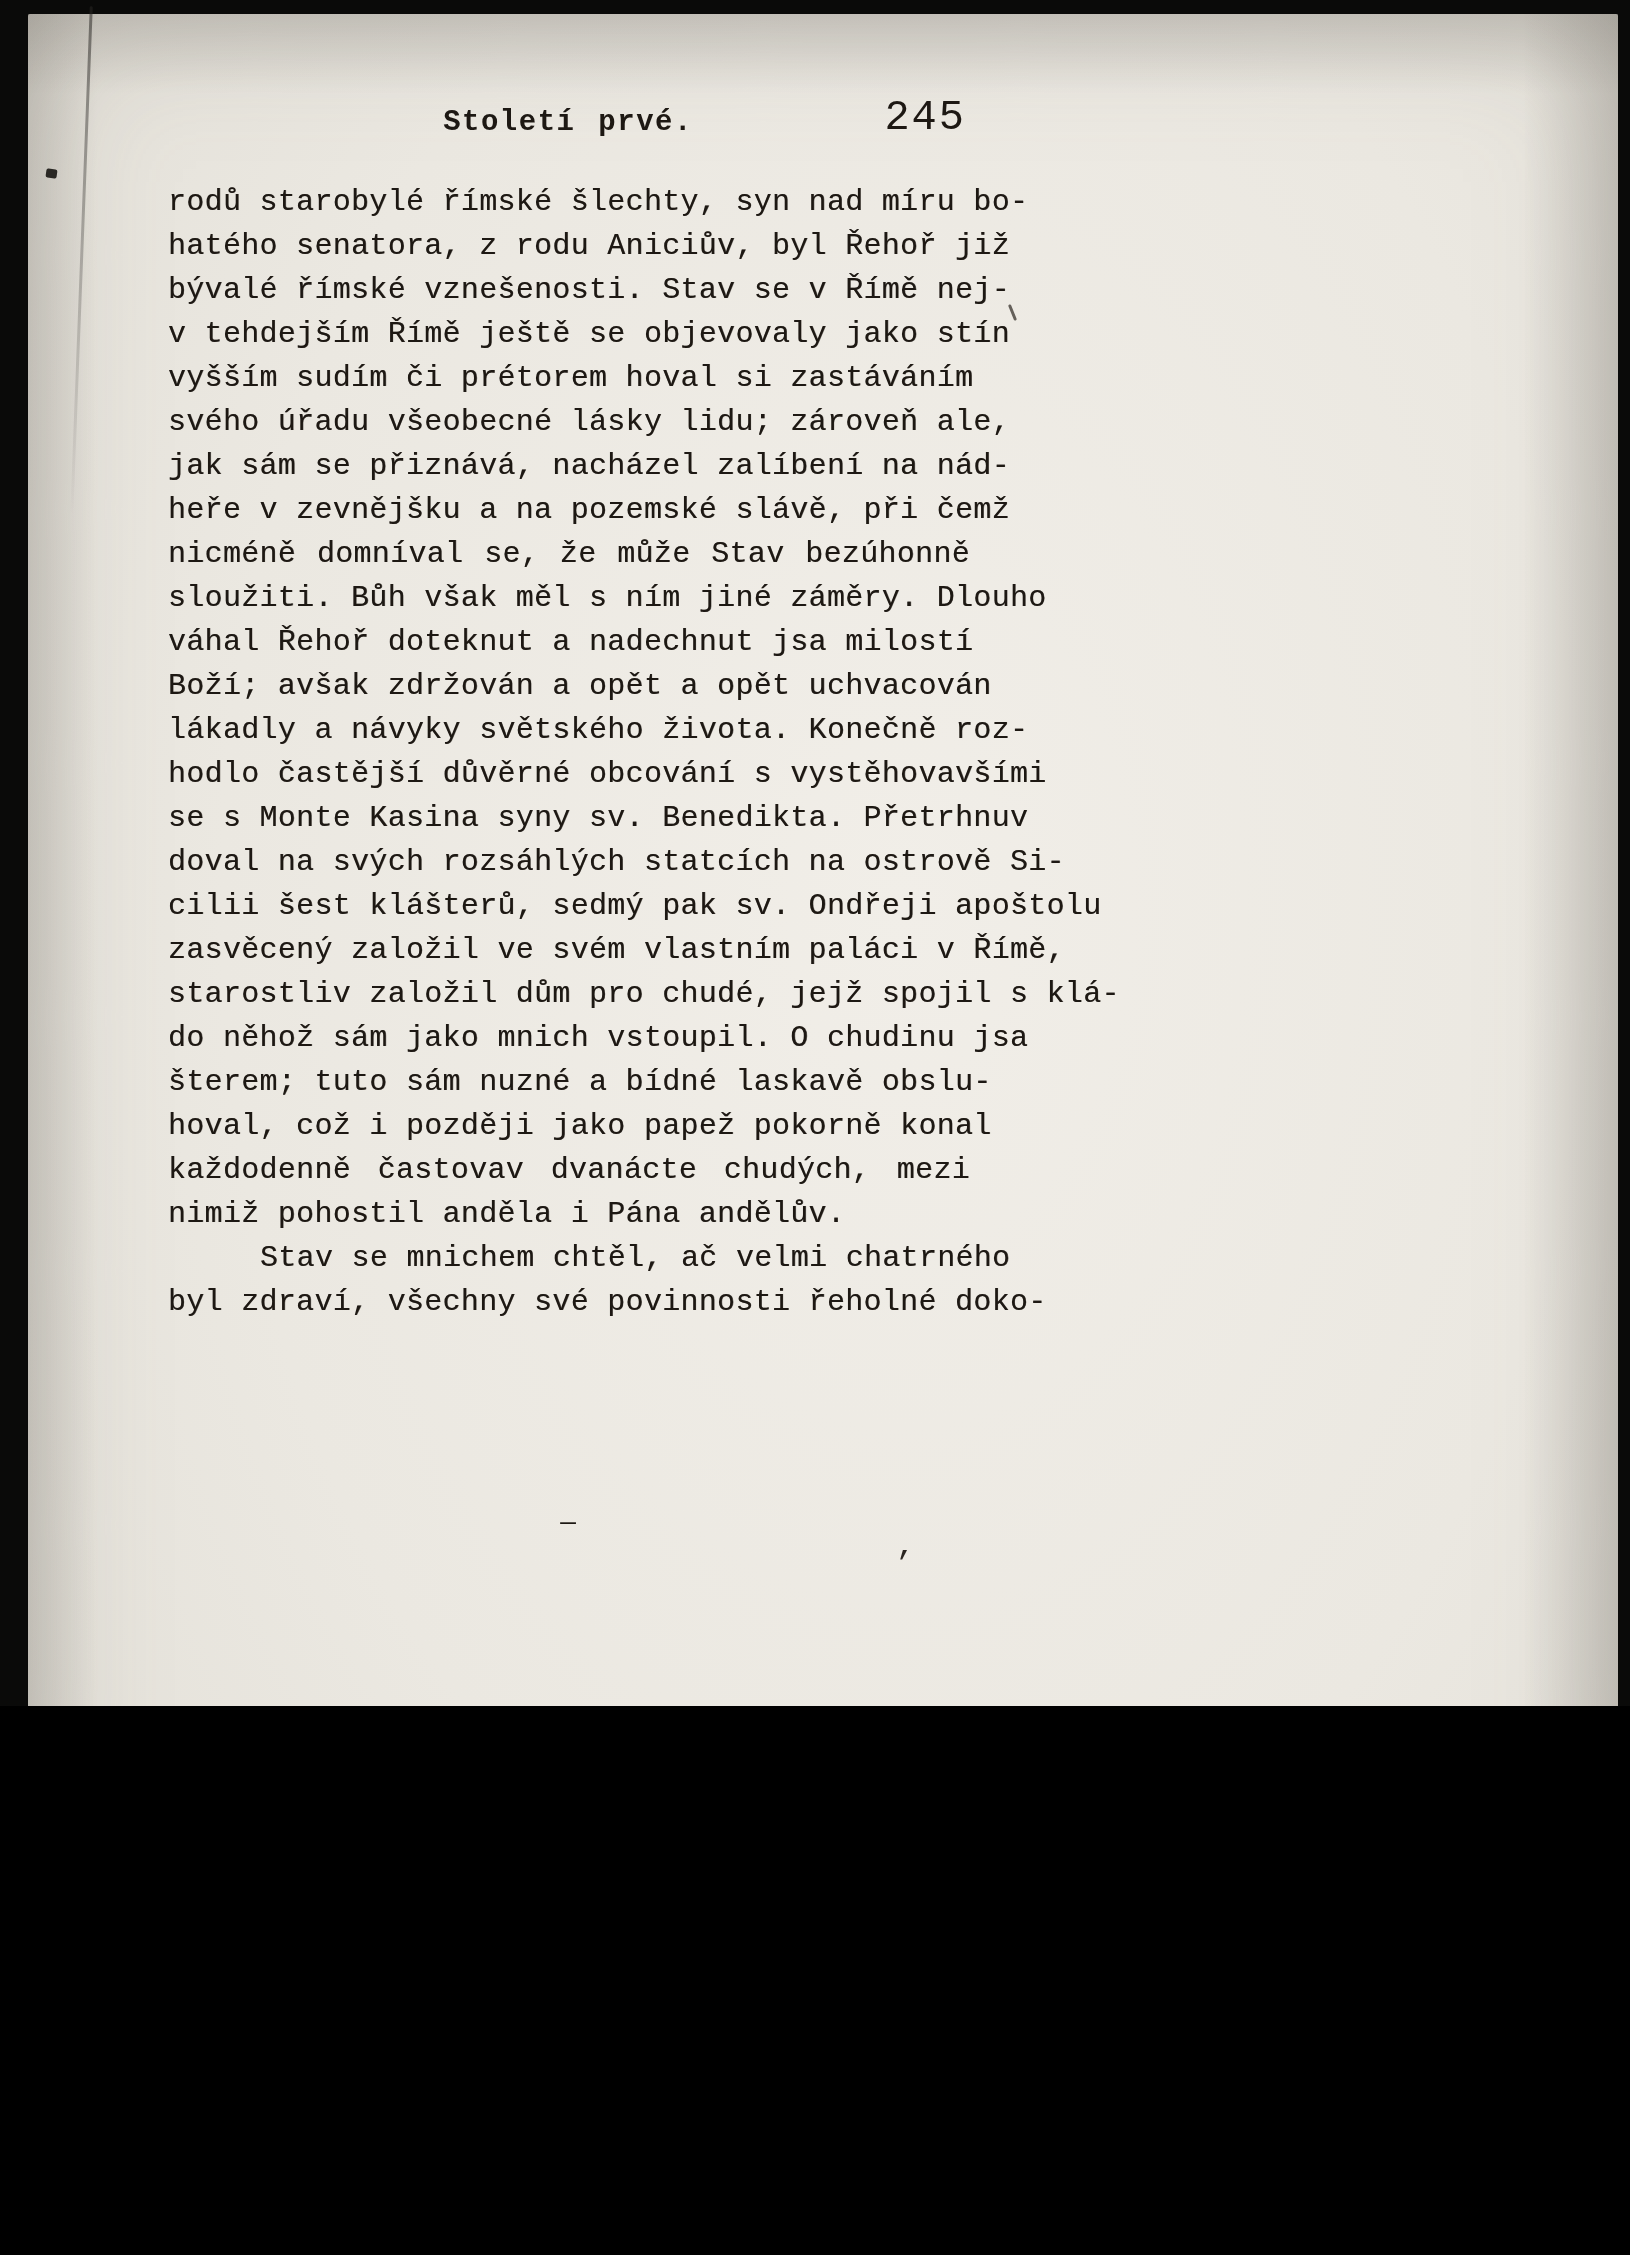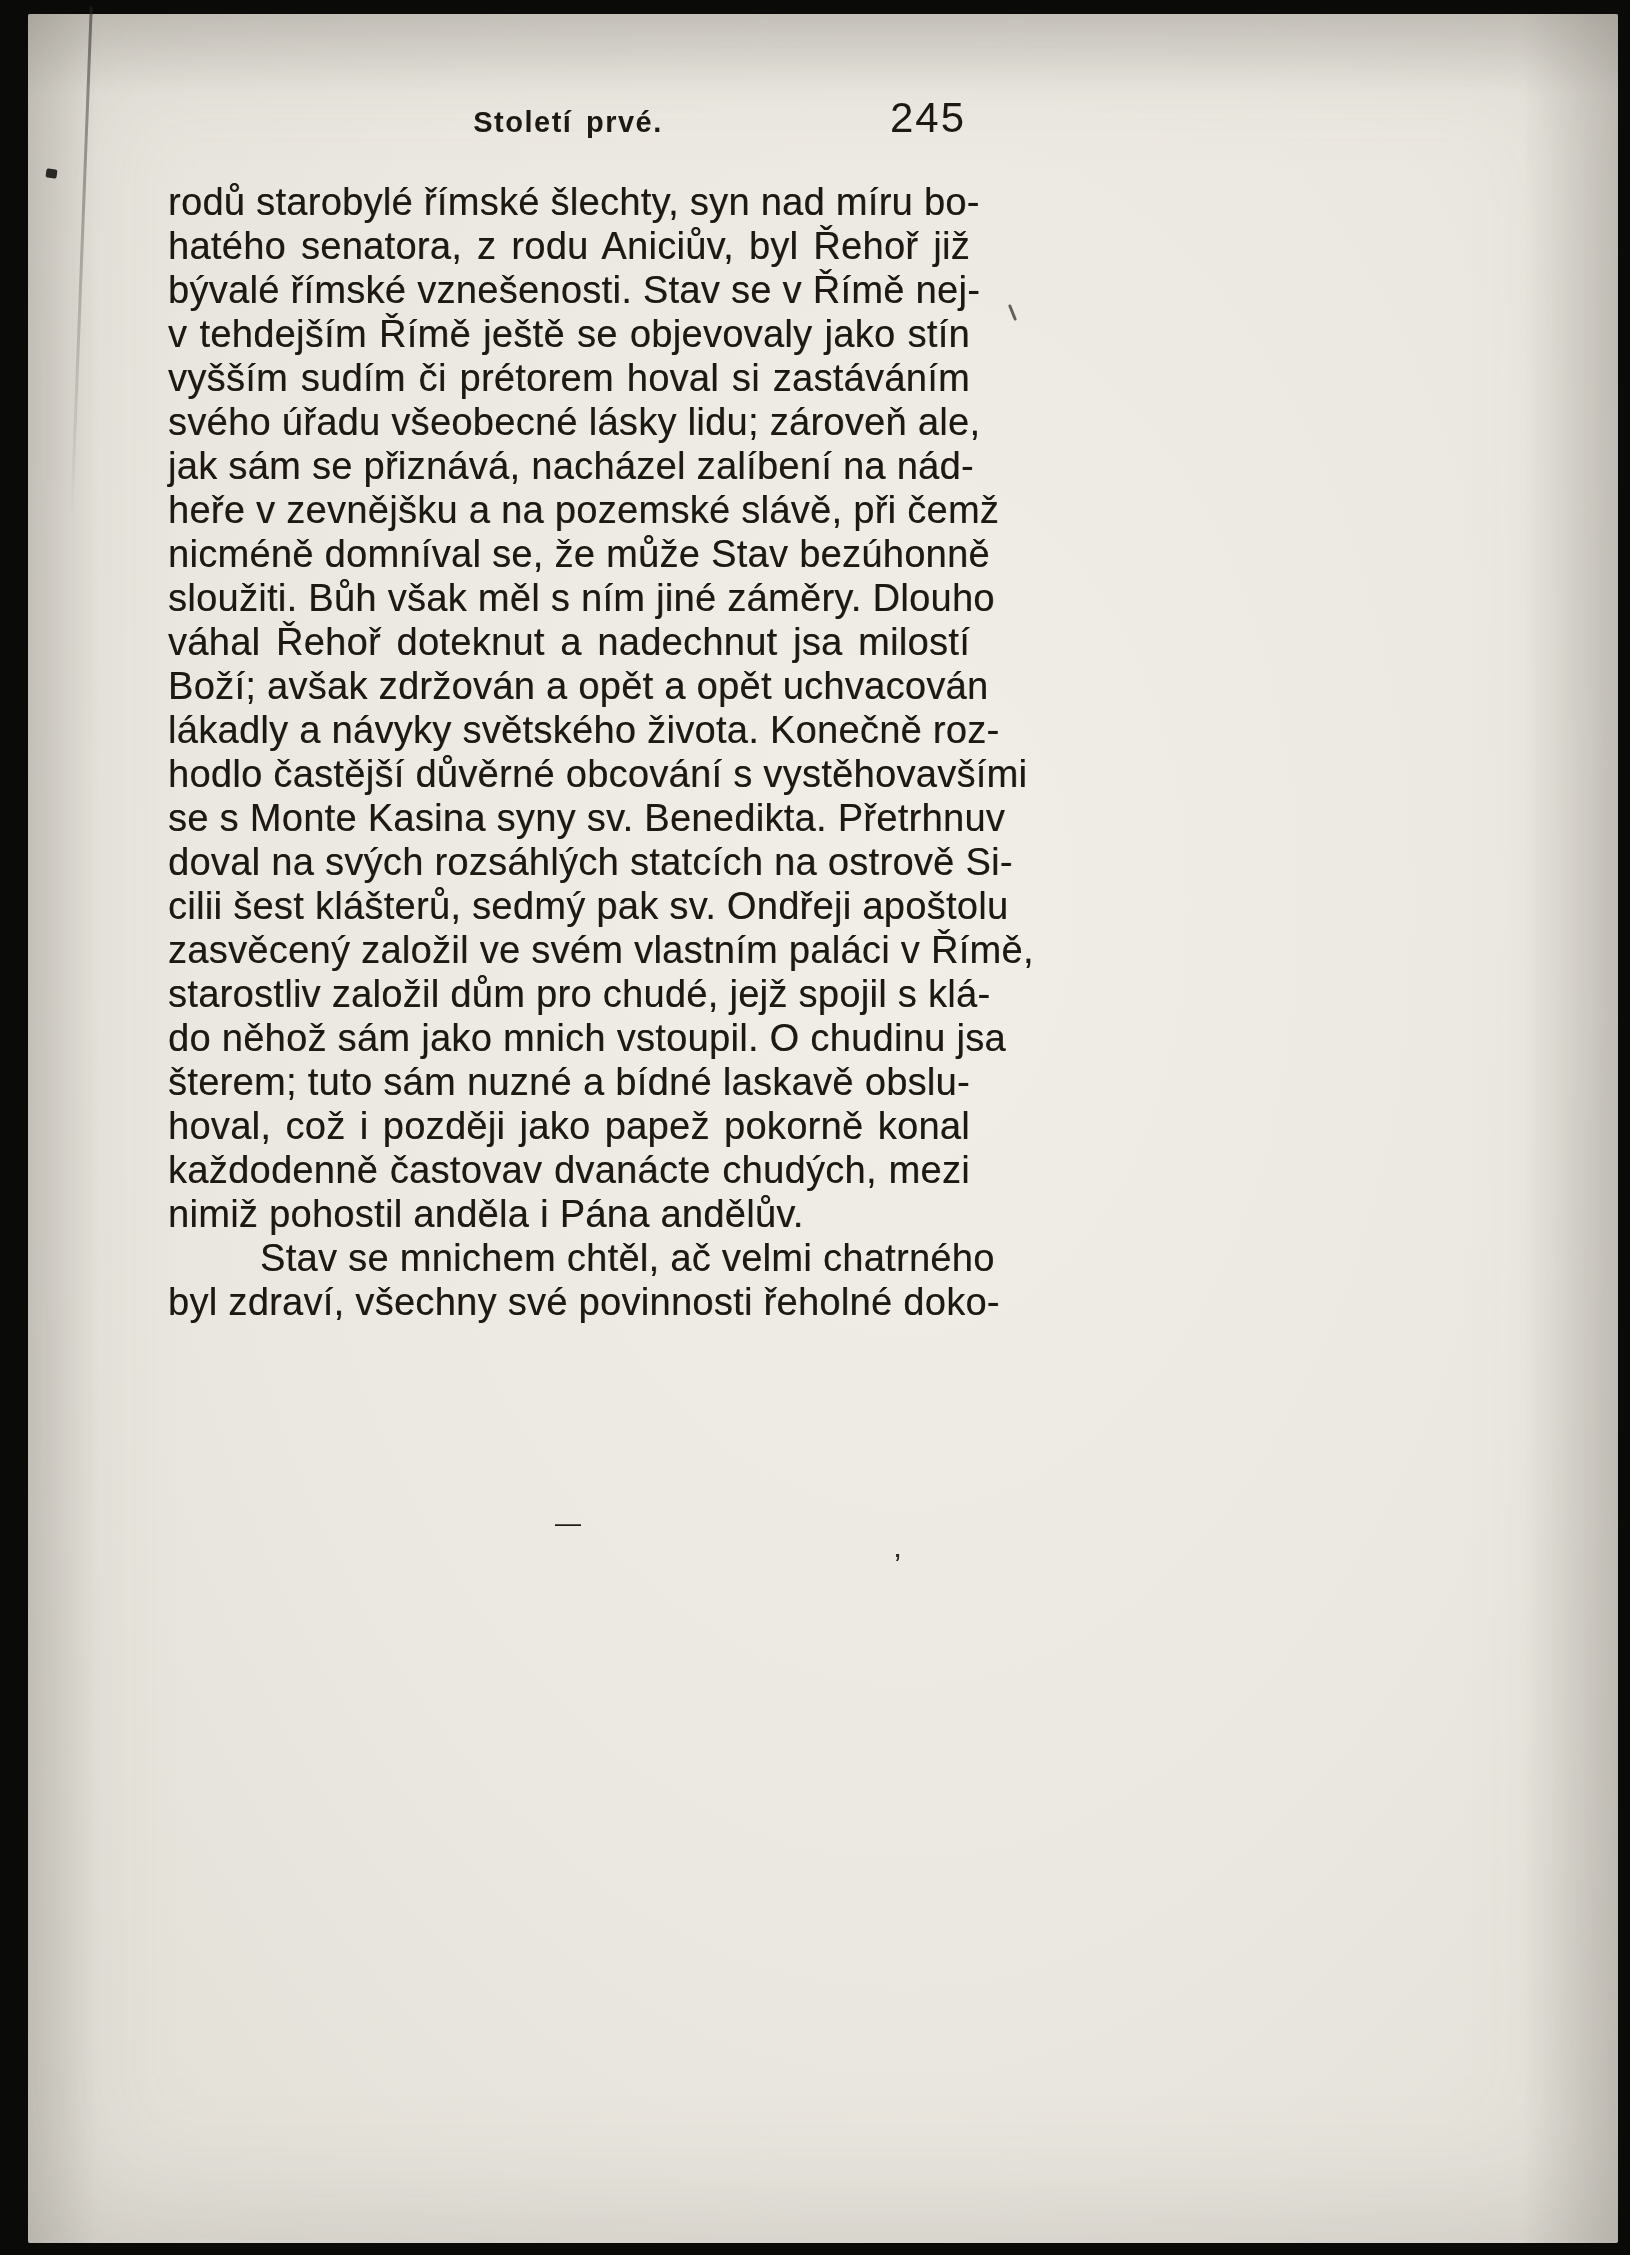--- a/index.html
+++ b/index.html
@@ -5,24 +5,24 @@
 <style>
   :root {
     --paper: #ece9e2;
     --ink: #1d1813;
     --frame: #0a0a09;
   }
   html, body { margin: 0; padding: 0; background: #000; }
   .scan {
     position: relative;
     width: 1630px;
-    height: 2255px;
+    height: 1706px;
     background: var(--frame);
     overflow: hidden;
-    font-family: Liberation Sans, sans-serif;
+    font-family: Liberation Mono, monospace;
   }
   .paper {
     position: absolute;
     left: 28px; top: 14px;
     width: 1590px; height: 2229px;
     background: radial-gradient(ellipse at 55% 40%, #f1eee8 0%, #ebe8e1 55%, #e1ded6 100%);
     box-shadow: inset 0 0 140px rgba(115, 110, 100, 0.28);
     border-radius: 2px;
   }
   .shade-top {
@@ -74,21 +74,21 @@
     position: absolute; right: 2px; top: -4px;
     font-size: 42px; color: var(--ink);
     letter-spacing: 2px;
   }
   .text-block {
     position: absolute; left: 140px; top: 166px; width: 802px;
     color: var(--ink);
   }
   .line {
     height: 44px; line-height: 44px;
-    font-size: 38px;
+    font-size: 30px;
     letter-spacing: 0.3px;
     white-space: nowrap;
     overflow: visible;
     text-shadow: 0.35px 0.2px 0 rgba(29,24,19,0.55);
   }
   .line.justify { text-align: justify; text-align-last: justify; }
   .line.no-justify { text-align: left; }
   .line.indent { text-indent: 92px; }
   .footer-mark {
     position: absolute; left: 140px; top: 1494px; width: 800px;

